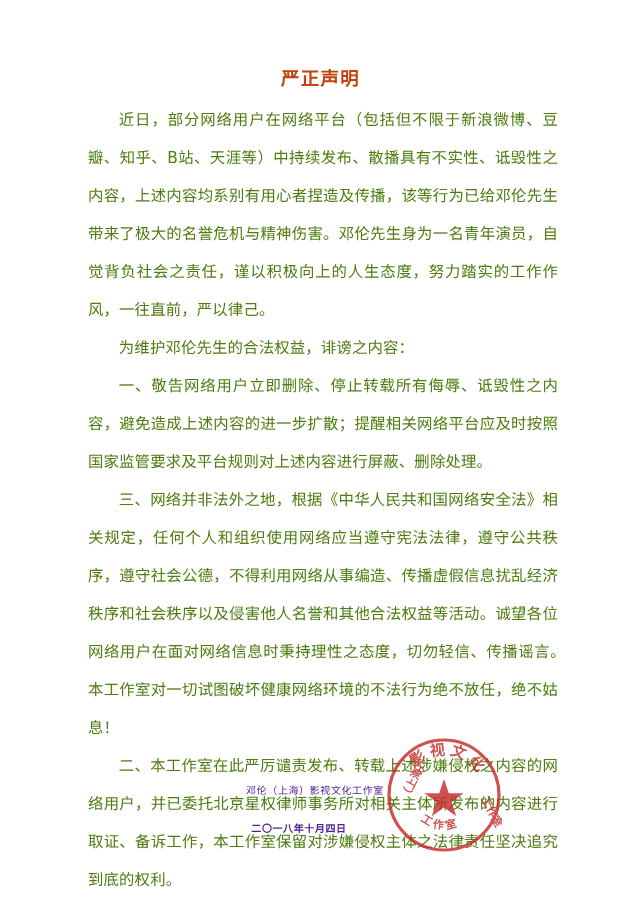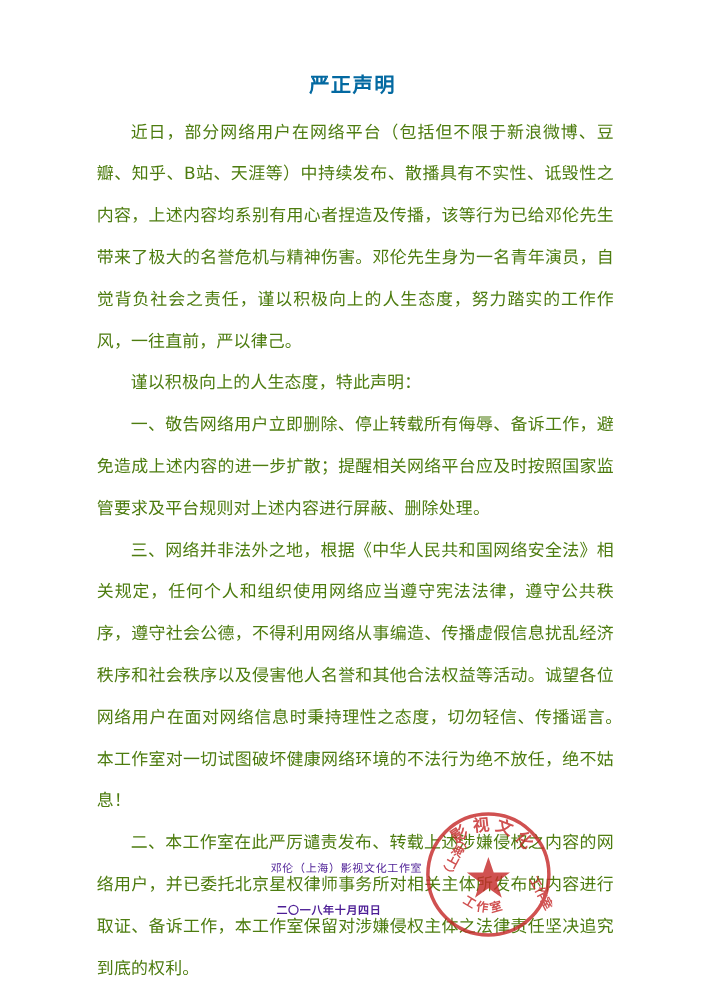--- a/index.html
+++ b/index.html
@@ -25,21 +25,21 @@
   }
 
   .doc-title {
     position: absolute;
     top: 66px;
     left: 0;
     width: 641px;
     text-align: center;
     font-size: 18.5px;
     font-weight: bold;
-    color: #0369a1;
+    color: #c2410c;
     letter-spacing: 1.2px;
     line-height: 26px;
   }
 
   .body-block {
     position: absolute;
     top: 101px;
     left: 88px;
     width: 470px;
   }
@@ -100,22 +100,22 @@
 </style>
 </head>
 <body>
 
 <div class="page">
 
   <div class="doc-title">严正声明</div>
 
   <div class="body-block">
     <p class="para indent">近日，部分网络用户在网络平台（包括但不限于新浪微博、豆瓣、知乎、B站、天涯等）中持续发布、散播具有不实性、诋毁性之内容，上述内容均系别有用心者捏造及传播，该等行为已给邓伦先生带来了极大的名誉危机与精神伤害。邓伦先生身为一名青年演员，自觉背负社会之责任，谨以积极向上的人生态度，努力踏实的工作作风，一往直前，严以律己。</p>
-    <p class="para indent">谨以积极向上的人生态度，特此声明：</p>
-    <p class="para indent">一、敬告网络用户立即删除、停止转载所有侮辱、备诉工作，避免造成上述内容的进一步扩散；提醒相关网络平台应及时按照国家监管要求及平台规则对上述内容进行屏蔽、删除处理。</p>
+    <p class="para indent">为维护邓伦先生的合法权益，诽谤之内容：</p>
+    <p class="para indent">一、敬告网络用户立即删除、停止转载所有侮辱、诋毁性之内容，避免造成上述内容的进一步扩散；提醒相关网络平台应及时按照国家监管要求及平台规则对上述内容进行屏蔽、删除处理。</p>
     <p class="para indent">三、网络并非法外之地，根据《中华人民共和国网络安全法》相关规定，任何个人和组织使用网络应当遵守宪法法律，遵守公共秩序，遵守社会公德，不得利用网络从事编造、传播虚假信息扰乱经济秩序和社会秩序以及侵害他人名誉和其他合法权益等活动。诚望各位网络用户在面对网络信息时秉持理性之态度，切勿轻信、传播谣言。　本工作室对一切试图破坏健康网络环境的不法行为绝不放任，绝不姑息！</p>
     <p class="para indent">二、本工作室在此严厉谴责发布、转载上述涉嫌侵权之内容的网络用户，并已委托北京星权律师事务所对相关主体所发布的内容进行取证、备诉工作，本工作室保留对涉嫌侵权主体之法律责任坚决追究到底的权利。</p>
   </div>
 
   <div class="seal">
     <svg viewBox="0 0 116 116" xmlns="http://www.w3.org/2000/svg">
       <defs>
         <path id="arcTop" d="M 18,58 A 40,40 0 0 1 98,58" fill="none"></path>
         <path id="arcBot" d="M 24,58 A 34,34 0 0 0 92,58" fill="none"></path>
       </defs>

